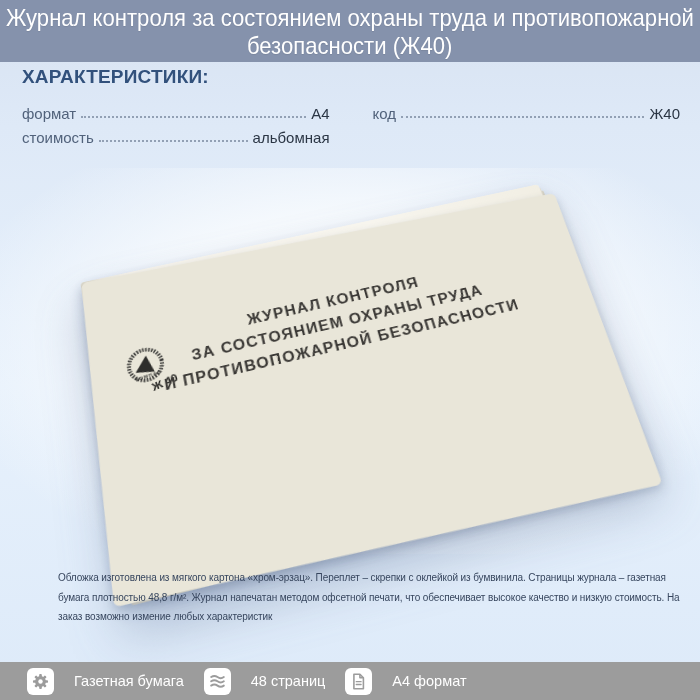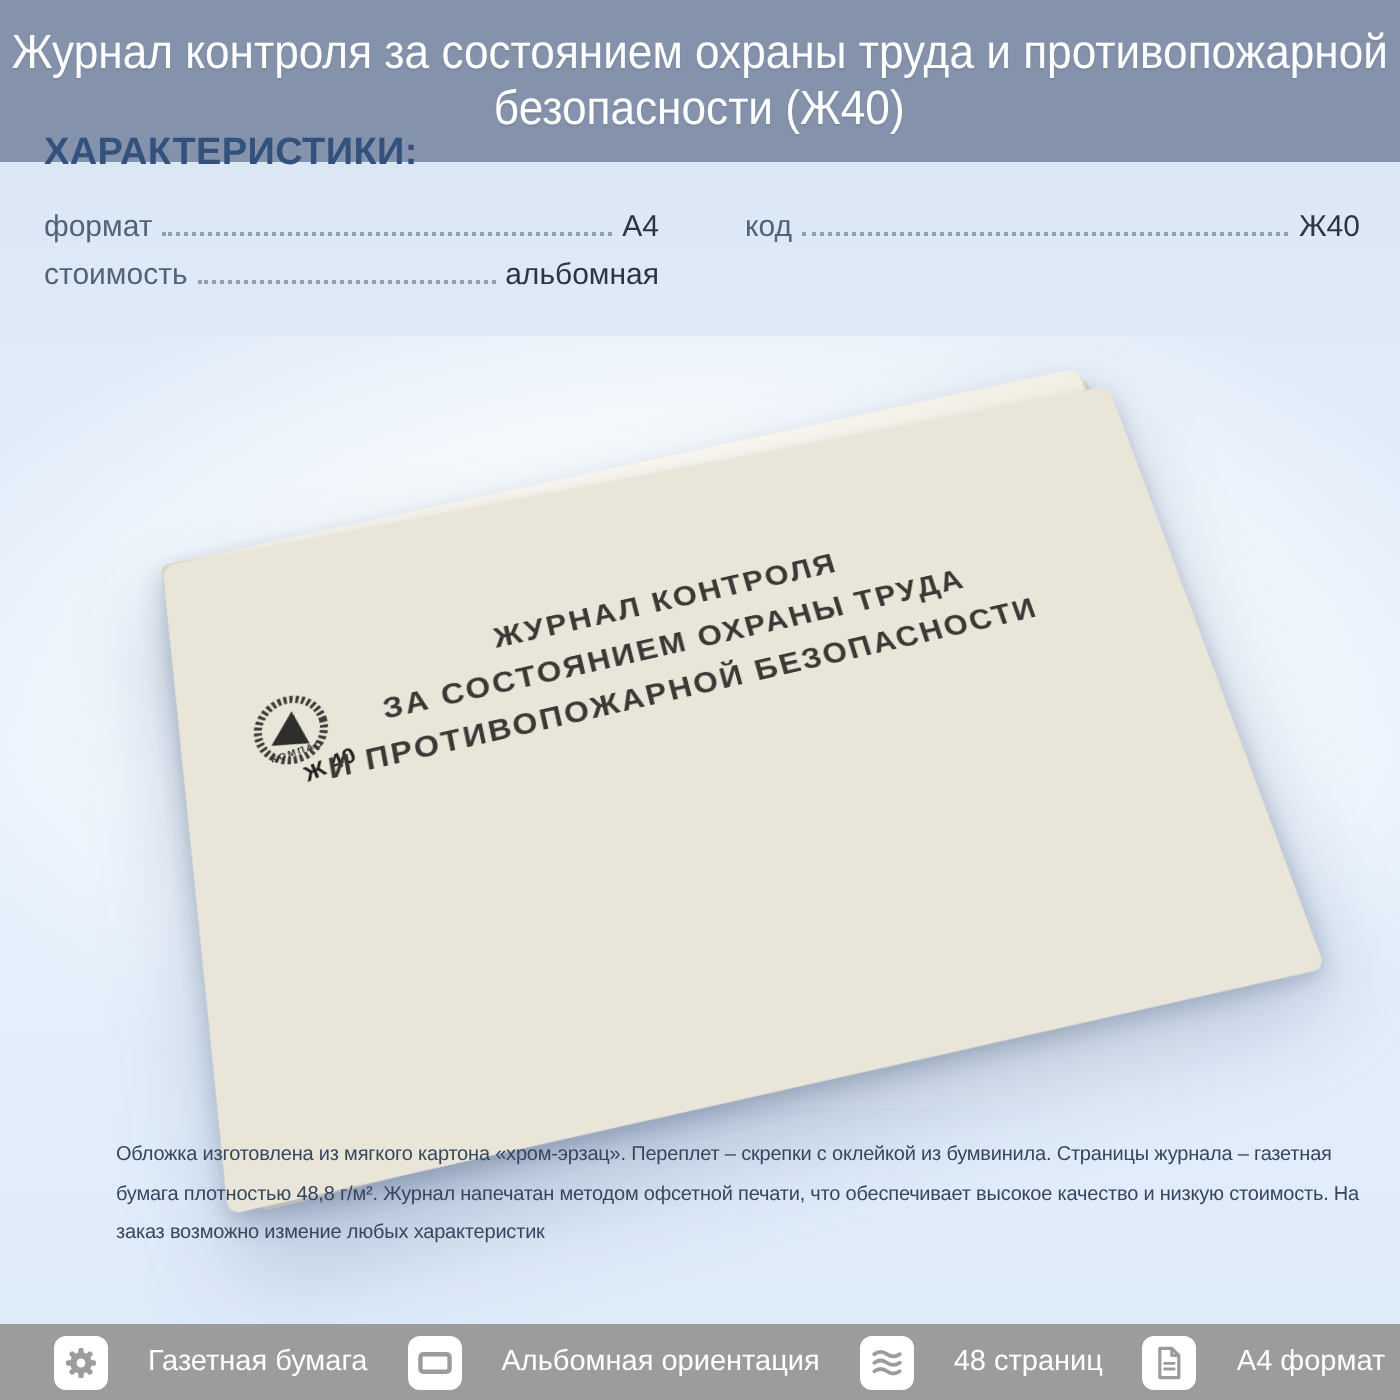--- a/index.html
+++ b/index.html
@@ -5,21 +5,21 @@
   * { margin: 0; padding: 0; box-sizing: border-box; }
   html, body { width: 700px; height: 700px; overflow: hidden; }
   body {
     position: relative;
     font-family: "Liberation Sans", "DejaVu Sans", sans-serif;
     background: linear-gradient(180deg, #d7e2f2 0%, #dee9f7 18%, #e7f1fc 55%, #ddeaf9 100%);
   }
 
   
   .titlebar {
-    position: absolute; top: 0; left: 0; right: 0; height: 81px;
+    position: absolute; top: 0; left: 0; right: 0; height: 62px;
     background: #8592ac;
     display: flex; flex-direction: column; justify-content: center; align-items: center;
     padding-top: 1px;
   }
   .titlebar-line {
     color: #ffffff; font-size: 24px; line-height: 28px; font-weight: 400;
     white-space: nowrap; transform: scaleX(0.92); transform-origin: 50% 50%;
     text-shadow: 0 1px 1px rgba(0,0,0,0.08);
   }
 
@@ -153,28 +153,20 @@
           <circle cx="12" cy="12" r="6.8"></circle>
         </g>
         <circle cx="12" cy="12" r="2.8" fill="#ffffff"></circle>
       </svg>
     </span>
     <span class="f-label">Газетная бумага</span>
   </div>
   <div class="f-item">
     <span class="tile">
       <svg width="19" height="19" viewBox="0 0 24 24">
-        <rect x="2.8" y="6.5" width="18.4" height="11" rx="1.8" fill="none" stroke="#9c9c9c" stroke-width="2.8"></rect>
-      </svg>
-    </span>
-    <span class="f-label">Альбомная ориентация</span>
-  </div>
-  <div class="f-item">
-    <span class="tile">
-      <svg width="19" height="19" viewBox="0 0 24 24">
         <g fill="none" stroke="#9c9c9c" stroke-width="2.4" stroke-linecap="round">
           <path d="M4 6.4 Q8 3.6 12 6.4 T20 6.4"></path>
           <path d="M4 11.8 Q8 9 12 11.8 T20 11.8"></path>
           <path d="M4 17.2 Q8 14.4 12 17.2 T20 17.2"></path>
         </g>
       </svg>
     </span>
     <span class="f-label">48 страниц</span>
   </div>
   <div class="f-item">

